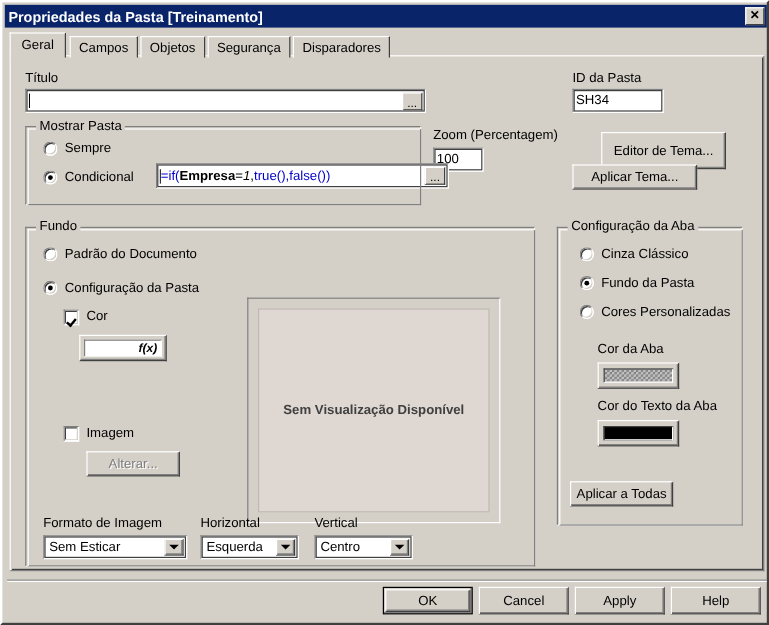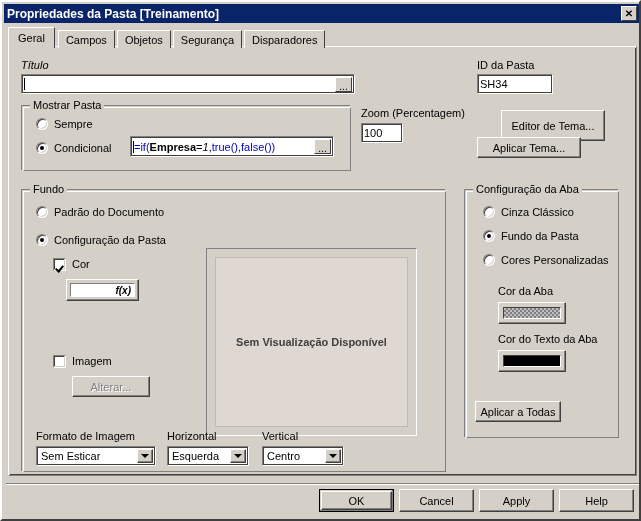--- a/index.html
+++ b/index.html
@@ -483,21 +483,21 @@
     <div class="tab">
       <span>Segurança</span>
     </div>
     <div class="tab">
       <span>Disparadores</span>
     </div>
   </div>
 
   <div class="tabpage">
 
-    <div class="lbl" style="left:12px; top:12px;font-style:italic;">Título</div>
+    <div class="lbl" style="left:12px; top:12px;">Título</div>
     <div class="field" style="left:12px; top:27px; width:334px; height:20px;">
       <div class="field-inner">
           <span class="caret"></span>
         </div>
       <div class="ell-btn">...</div>
     </div>
 
     <div class="lbl" style="left:468px; top:12px;">ID da Pasta</div>
     <div class="field" style="left:468px; top:27px; width:76px; height:20px;">
       <div class="field-inner">SH34</div>
@@ -517,21 +517,21 @@
       <div class="radio" style="left:14px; top:12px;">
         <span class="radio-mark"></span>
         <span>Sempre</span>
       </div>
 
       <div class="radio" style="left:14px; top:36px;">
         <span class="radio-mark on"></span>
         <span>Condicional</span>
       </div>
 
-      <div class="field" style="left:108px; top:30px; width:204px; height:21px;">
+      <div class="field" style="left:108px; top:30px; width:244px; height:21px;">
         <div class="field-inner">
           <span class="caret"></span>
             <span class="f-blue">=if(</span>
             <span class="f-bold">Empresa</span>
             <span>=</span>
             <span class="f-ital">1</span>
             <span>, </span>
             <span class="f-blue">true()</span>
             <span class="f-blue">,</span>
             <span class="f-blue">false()</span>

